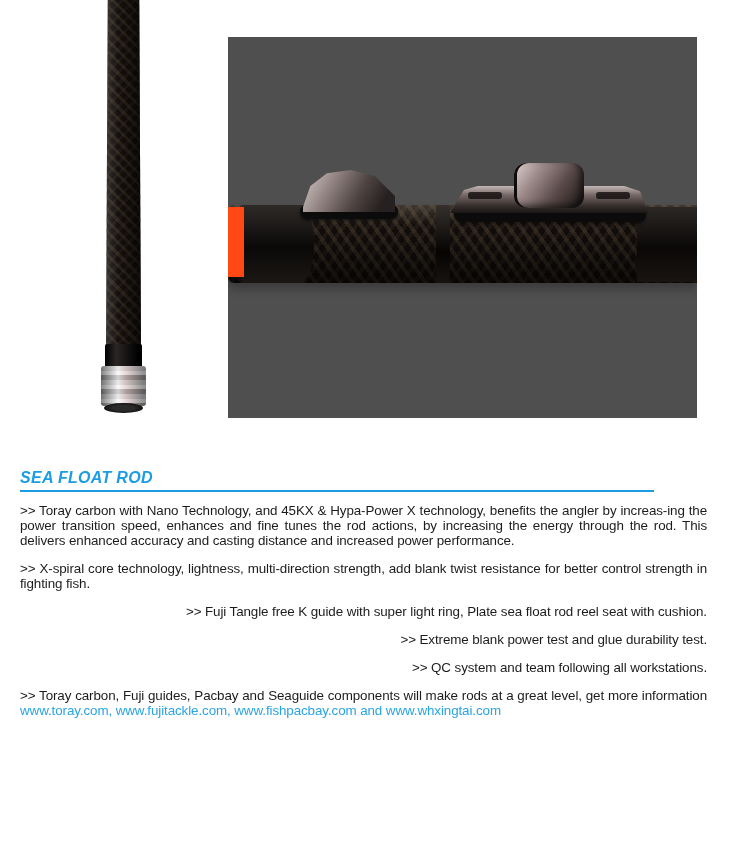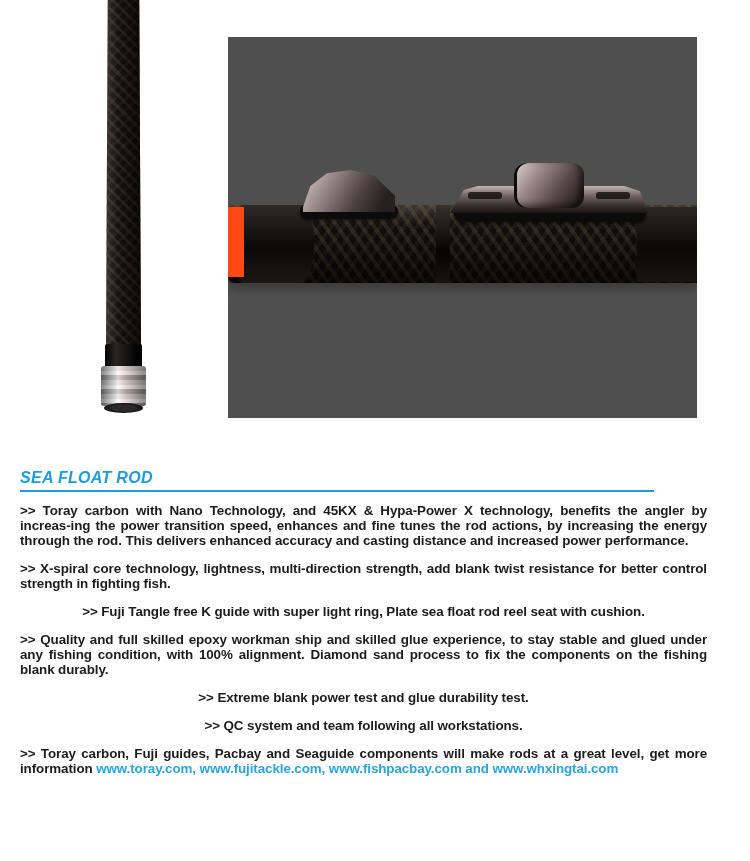--- a/index.html
+++ b/index.html
@@ -78,26 +78,26 @@
   }
   .guide2-slot{position:absolute;width:34px;height:7px;background:#100d0d;border-radius:3px;opacity:.8;}
 
   
   .copy{position:absolute;left:20px;top:469px;width:687px;}
   .section-title{
     font-size:16px;font-weight:bold;font-style:italic;letter-spacing:.3px;
     color:var(--accent);margin:0;
   }
   .title-rule{width:634px;border-bottom:2px solid var(--accent);margin-top:3px;}
-  .paras{margin-top:11px;font-weight:bold;}
+  .paras{margin-top:11px;}
   .paras p{
     margin:0 0 13px 0;font-size:13.4px;line-height:15px;color:#1c1c1c;
     text-align:justify;letter-spacing:-0.1px;
   }
-  .paras p.single{text-align:center;}
+  .paras p.single{text-align:right;}
   .web-link{color:var(--link);text-decoration:none;cursor:pointer;}
   .link-sep{color:var(--link);}
 </style>
 </head>
 <body>
 
 <div class="left-photo">
   <div class="shaft"></div>
   <div class="butt-collar"></div>
   <div class="metal-cap"></div>
@@ -120,18 +120,17 @@
   <div class="guide2-slot" style="left:368px;top:155px;"></div>
 </div>
 
 <div class="copy">
   <h2 class="section-title">SEA FLOAT ROD</h2>
   <div class="title-rule"></div>
   <div class="paras">
     <p>&gt;&gt; Toray carbon with Nano Technology, and 45KX &amp; Hypa-Power X technology, benefits the angler by increas-ing the power transition speed, enhances and fine tunes the rod actions, by increasing the energy through the rod. This delivers enhanced accuracy and casting distance and increased power performance.</p>
     <p>&gt;&gt; X-spiral core technology, lightness, multi-direction strength, add blank twist resistance for better control strength in fighting fish.</p>
     <p class="single">&gt;&gt; Fuji Tangle free K guide with super light ring, Plate sea float rod reel seat with cushion.</p>
-    <p>&gt;&gt; Quality and full skilled epoxy workman ship and skilled glue experience, to stay stable and glued under any fishing condition, with 100% alignment. Diamond sand process to fix the components on the fishing blank durably.</p>
     <p class="single">&gt;&gt;  Extreme blank power test and glue durability test.</p>
     <p class="single">&gt;&gt;  QC system and team following all workstations.</p>
     <p><span>&gt;&gt; Toray carbon, Fuji guides, Pacbay and Seaguide components will make rods at a great level, get more information </span><a class="web-link">www.toray.com</a><span class="link-sep">, </span><a class="web-link">www.fujitackle.com</a><span class="link-sep">, </span><a class="web-link">www.fishpacbay.com</a><span class="link-sep"> and </span><a class="web-link">www.whxingtai.com</a></p>
   </div>
 </div>
 
 </body></html>

